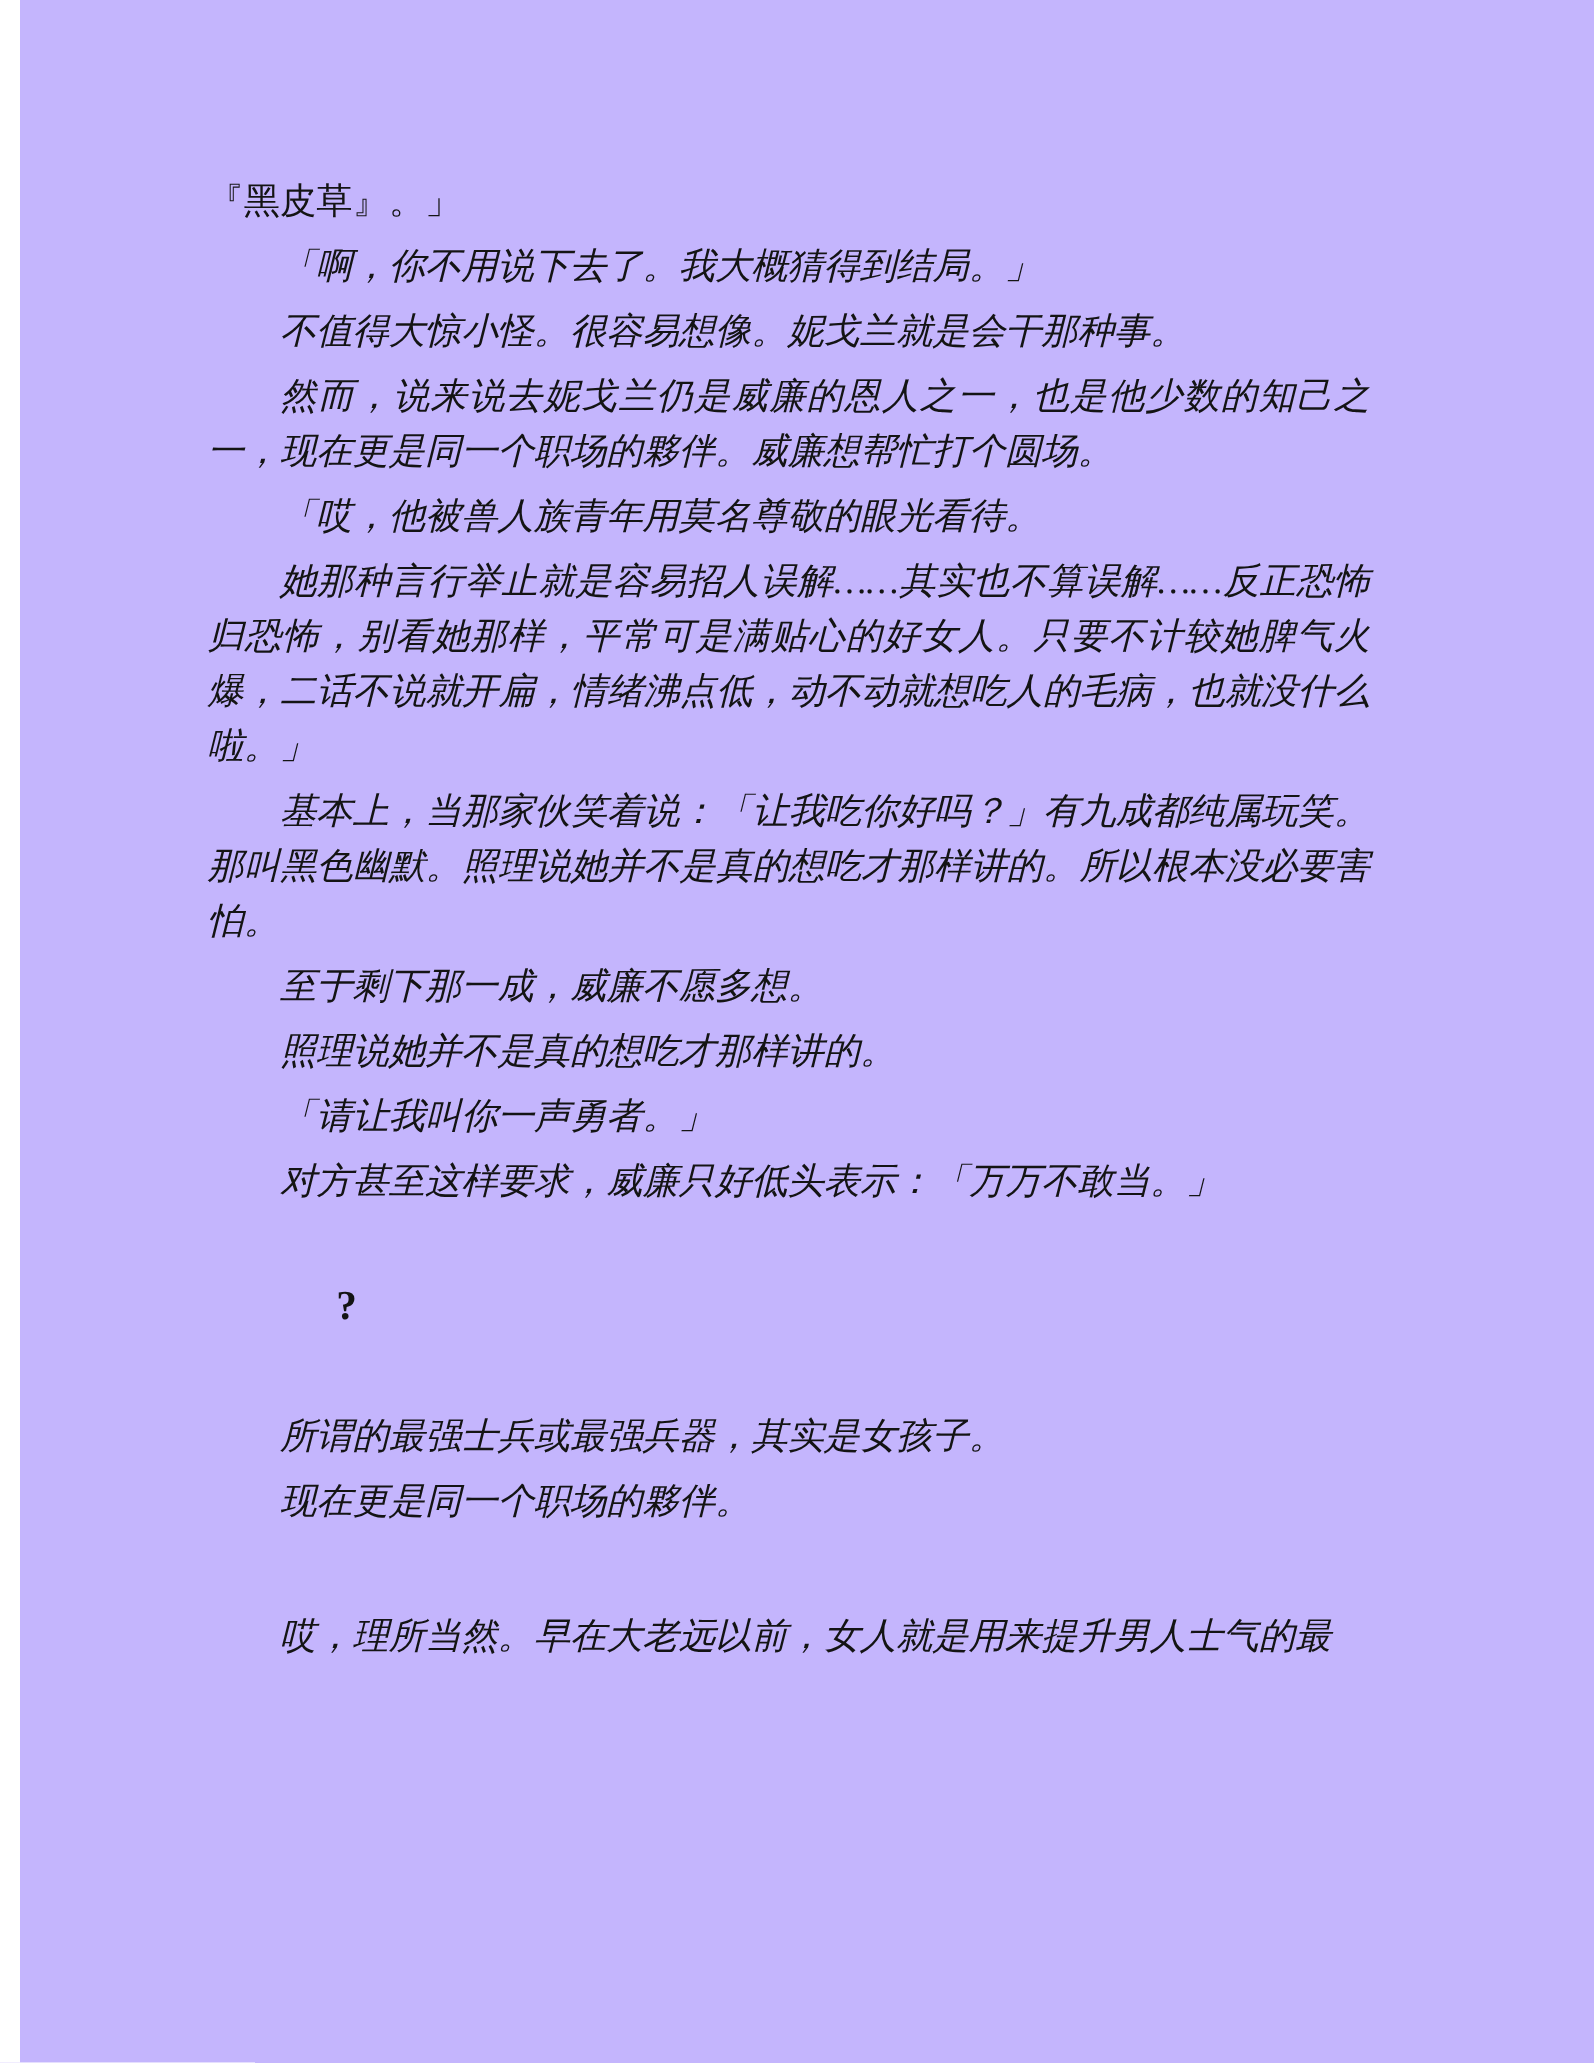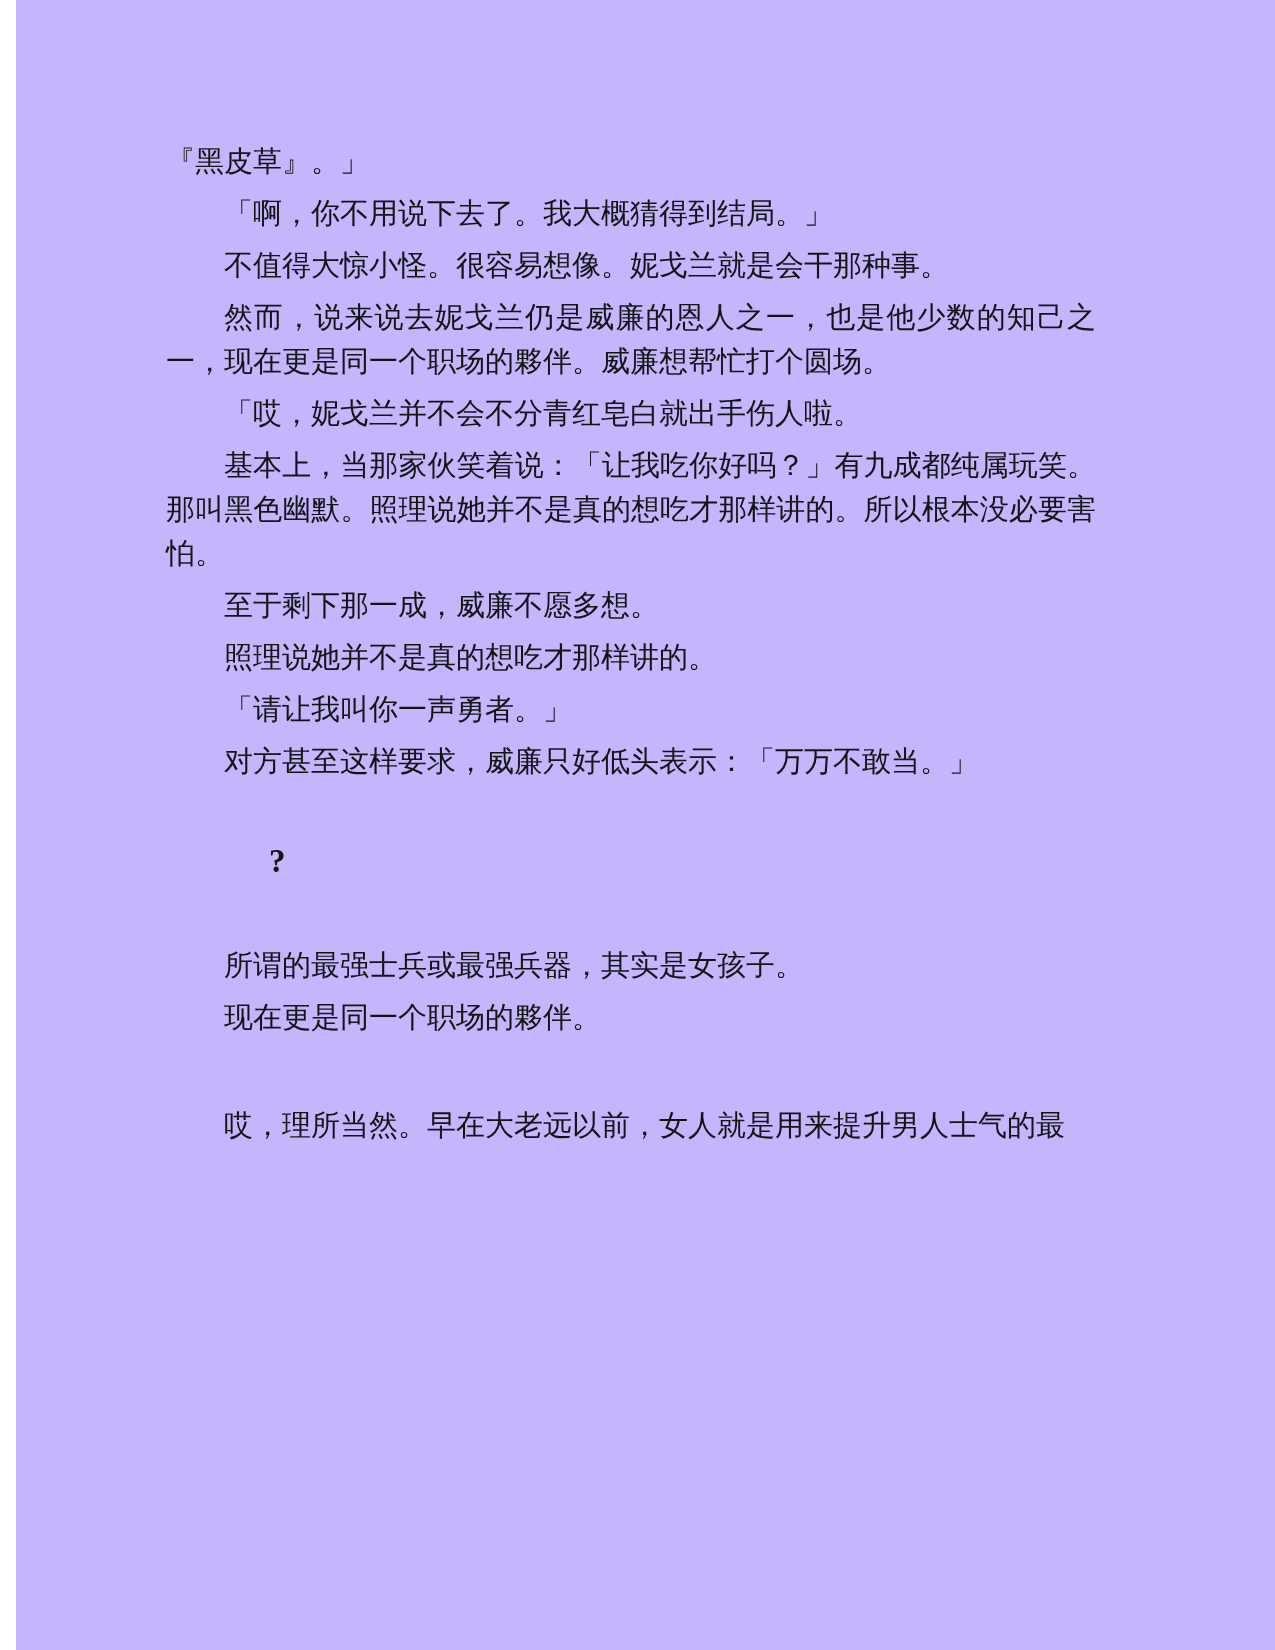--- a/index.html
+++ b/index.html
@@ -28,20 +28,21 @@
     line-height: 44px;
     text-align: justify;
     letter-spacing: 0;
     word-break: break-all;
   }
   p.plain {
     text-indent: 0;
   }
   p.indent {
     text-indent: 58px;
+    font-style: italic;
   }
   p.blank {
     height: 56px;
     margin: 0;
   }
   p.divider {
     font-weight: bold;
     font-size: 33px;
     line-height: 44px;
     padding-left: 103px;
@@ -52,21 +53,22 @@
 </style>
 </head>
 <body>
 
 <div class="page" style="background: #c4b5fd; color: rgb(20, 20, 20); margin-left: 16px;">
   <div class="text-block" id="text-block">
       <p class="line plain">『黑皮草』。」</p>
       <p class="line indent">「啊，你不用说下去了。我大概猜得到结局。」</p>
       <p class="line indent">不值得大惊小怪。很容易想像。妮戈兰就是会干那种事。</p>
       <p class="line indent">然而，说来说去妮戈兰仍是威廉的恩人之一，也是他少数的知己之一，现在更是同一个职场的夥伴。威廉想帮忙打个圆场。</p>
-      <p class="line indent">「哎，妮戈兰并不会不分青红皂白就出手伤人啦。</p>
+      <p class="line indent">「哎，他被兽人族青年用莫名尊敬的眼光看待。</p>
+      <p class="line indent">她那种言行举止就是容易招人误解……其实也不算误解……反正恐怖归恐怖，别看她那样，平常可是满贴心的好女人。只要不计较她脾气火爆，二话不说就开扁，情绪沸点低，动不动就想吃人的毛病，也就没什么啦。」</p>
       <p class="line indent">基本上，当那家伙笑着说：「让我吃你好吗？」有九成都纯属玩笑。那叫黑色幽默。照理说她并不是真的想吃才那样讲的。所以根本没必要害怕。</p>
       <p class="line indent">至于剩下那一成，威廉不愿多想。</p>
       <p class="line indent">照理说她并不是真的想吃才那样讲的。</p>
       <p class="line indent">「请让我叫你一声勇者。」</p>
       <p class="line indent">对方甚至这样要求，威廉只好低头表示：「万万不敢当。」</p>
       <p class="line divider">?</p>
       <p class="line indent">所谓的最强士兵或最强兵器，其实是女孩子。</p>
       <p class="line indent">现在更是同一个职场的夥伴。</p>
       <p class="line blank"></p>
       <p class="line indent">哎，理所当然。早在大老远以前，女人就是用来提升男人士气的最</p>

